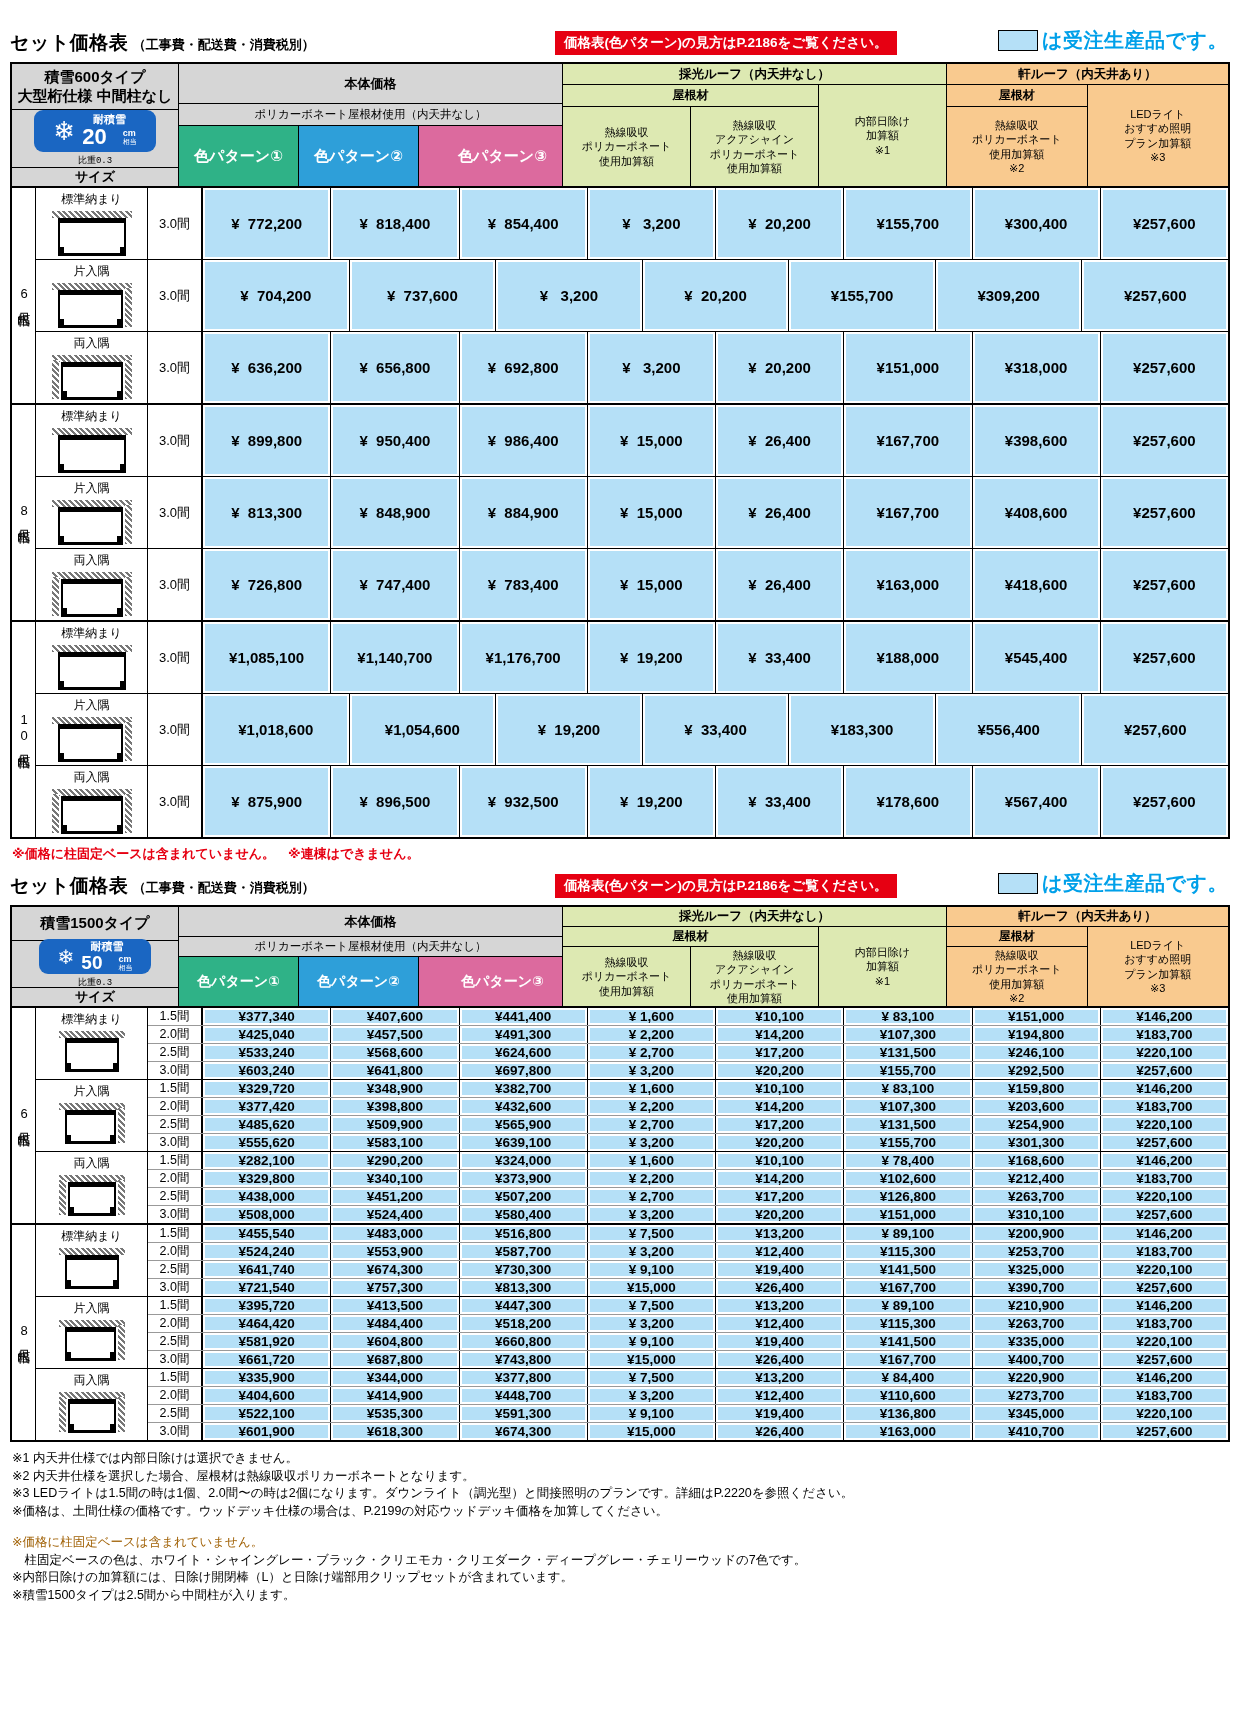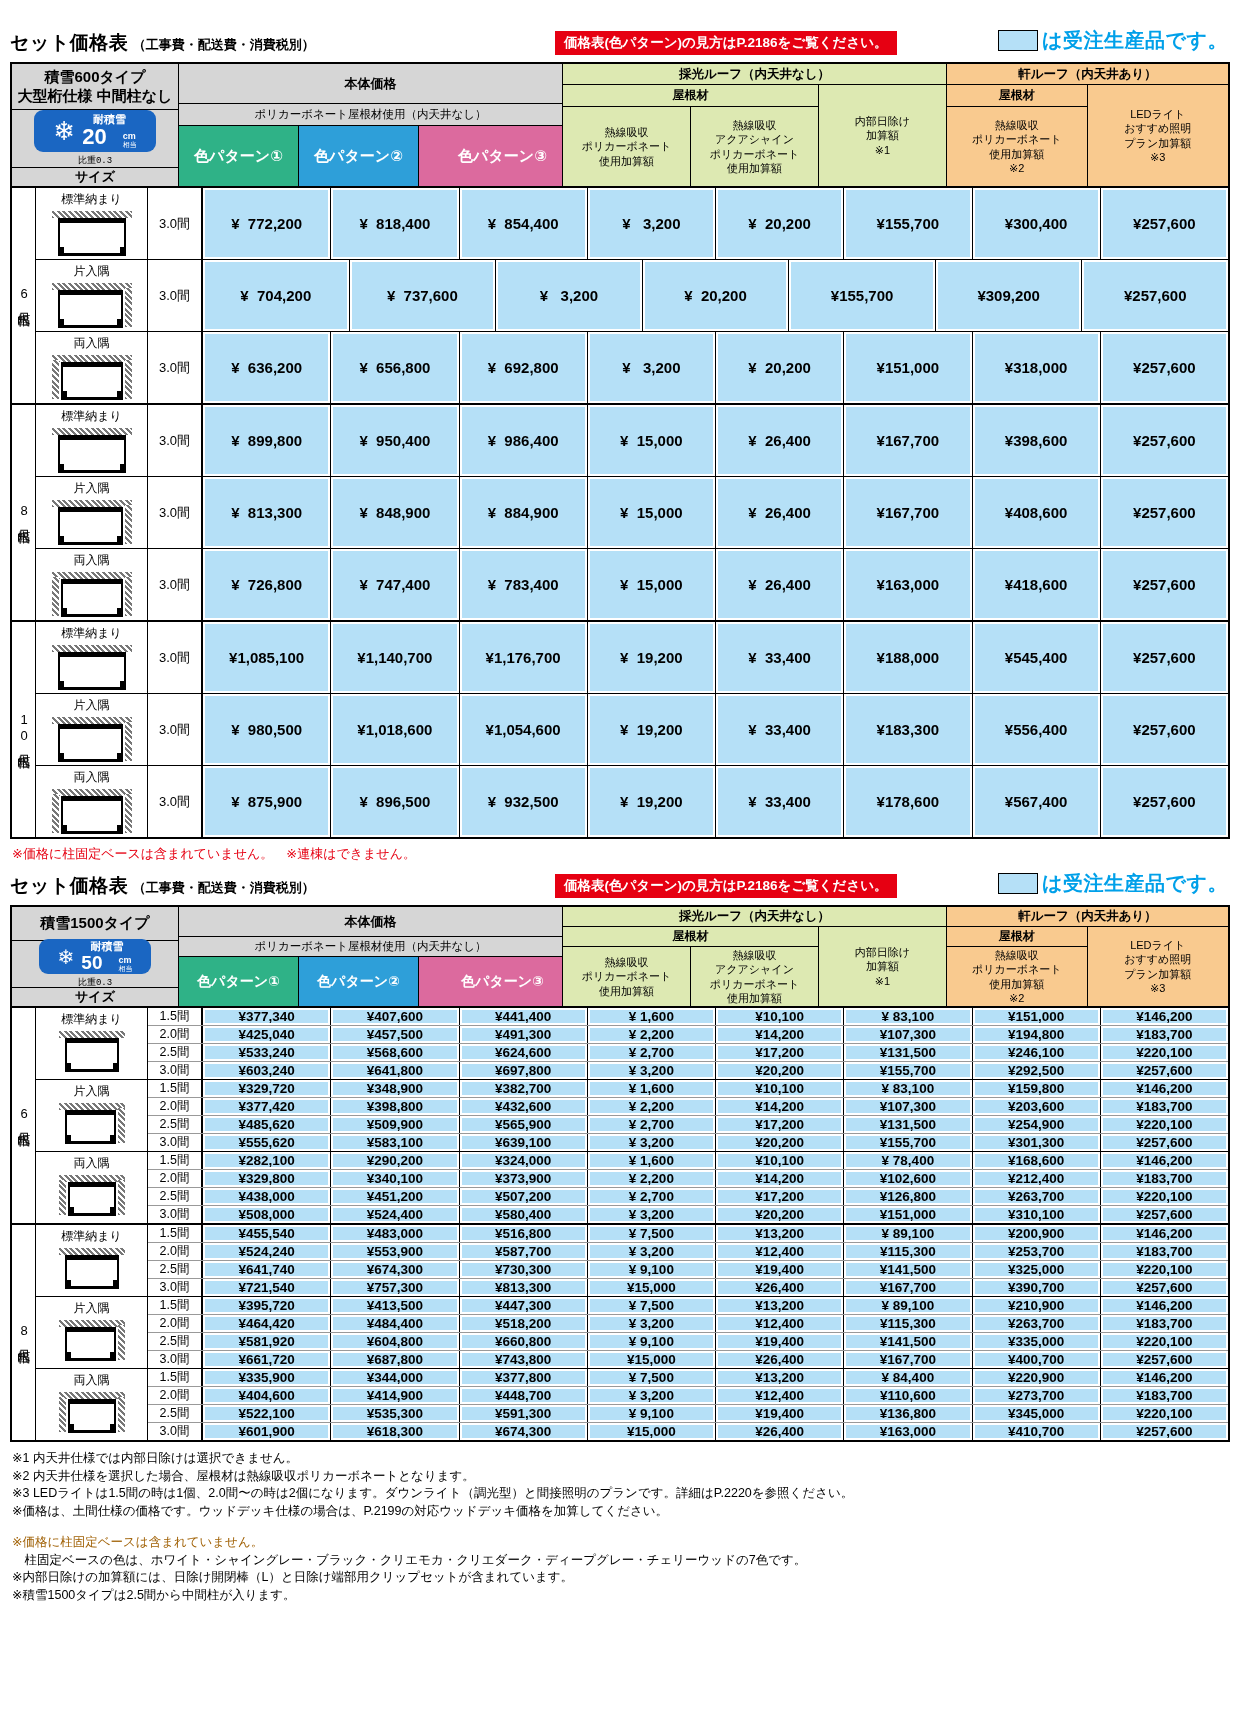--- a/index.html
+++ b/index.html
@@ -28,21 +28,21 @@
   .t2 .badge-cell { height:47px; }
   .size-head { flex:1; display:flex; align-items:center; justify-content:center; font-weight:bold; font-size:13px; }
 
   .snow-badge { background:#1a66c2; border-radius:9px; color:#fff; display:flex; align-items:center; justify-content:center; gap:7px; padding:2px 10px; }
   .t1 .snow-badge { width:122px; height:44px; }
   .t2 .snow-badge { width:112px; height:35px; }
   .flake { font-size:26px; line-height:1; }
   .t2 .flake { font-size:20px; }
   .badge-texts { display:flex; flex-direction:column; align-items:center; line-height:1; }
   .badge-label { font-size:11px; font-weight:bold; margin-bottom:1px; }
-  .badge-val-row { display:flex; align-items:flex-end; gap:16px; }
+  .badge-val-row { display:flex; align-items:center; gap:16px; }
   .badge-value { font-size:22px; font-weight:bold; }
   .t2 .badge-value { font-size:19px; }
   .badge-units { display:flex; flex-direction:column; align-items:flex-start; line-height:1; }
   .badge-unit { font-size:9px; font-weight:bold; }
   .badge-unit2 { font-size:7px; }
   .density { font-size:9px; margin-top:2px;font-family:Liberation Mono, monospace; }
 
   .main-block { flex:1; display:flex; }
   .stack { display:flex; flex-direction:column; }
   .sA { width:384px; border-right:1px solid #000; }
@@ -107,21 +107,21 @@
     background:repeating-linear-gradient(45deg,#777 0 2px,#fff 2px 4px); }
   .d-right { right:0; } .d-left { left:0; }
   .d-frame { position:absolute; top:7px; left:6px; right:6px; bottom:3px;
     border:2px solid #000; border-top:5px solid #000; border-bottom:3px solid #000; }
   .kata .d-frame { right:9px; }
   .ryo .d-frame { left:9px; right:9px; }
   .d-frame::before,.d-frame::after { content:""; position:absolute; bottom:-1px; width:4px; height:7px; background:#000; }
   .d-frame::before { left:0; } .d-frame::after { right:0; }
 
   
-  .t1-note { color:#e60012; font-size:13px; font-weight:normal; margin:6px 0 10px 2px; }
+  .t1-note { color:#e60012; font-size:13px; font-weight:bold; margin:6px 0 10px 2px; }
   .sec2 { margin-top:2px; }
   .footnotes { margin:8px 2px 0 2px; }
   .footnote { font-size:12.5px; line-height:1.4; white-space:pre-wrap; }
   .footnote.red { color:#a16207;margin-top:14px; }
 </style>
 </head>
 <body>
 
 <div class="page">
 
@@ -392,21 +392,20 @@
                 <div class="corner-label">片入隅</div>
                 <div class="diagram kata">
                   <div class="d-top"></div>
                   <div class="d-side d-right"></div>
                   <div class="d-frame"></div>
                 </div>
               </div>
               <div class="block-sizes">
                 <div class="size-row">
                   <div class="size-cell">3.0間</div>
-                  <div class="price-cell">¥  980,500</div>
                   <div class="price-cell">¥1,018,600</div>
                   <div class="price-cell">¥1,054,600</div>
                   <div class="price-cell">¥  19,200</div>
                   <div class="price-cell">¥  33,400</div>
                   <div class="price-cell">¥183,300</div>
                   <div class="price-cell">¥556,400</div>
                   <div class="price-cell">¥257,600</div>
                 </div>
               </div>
             </div>

